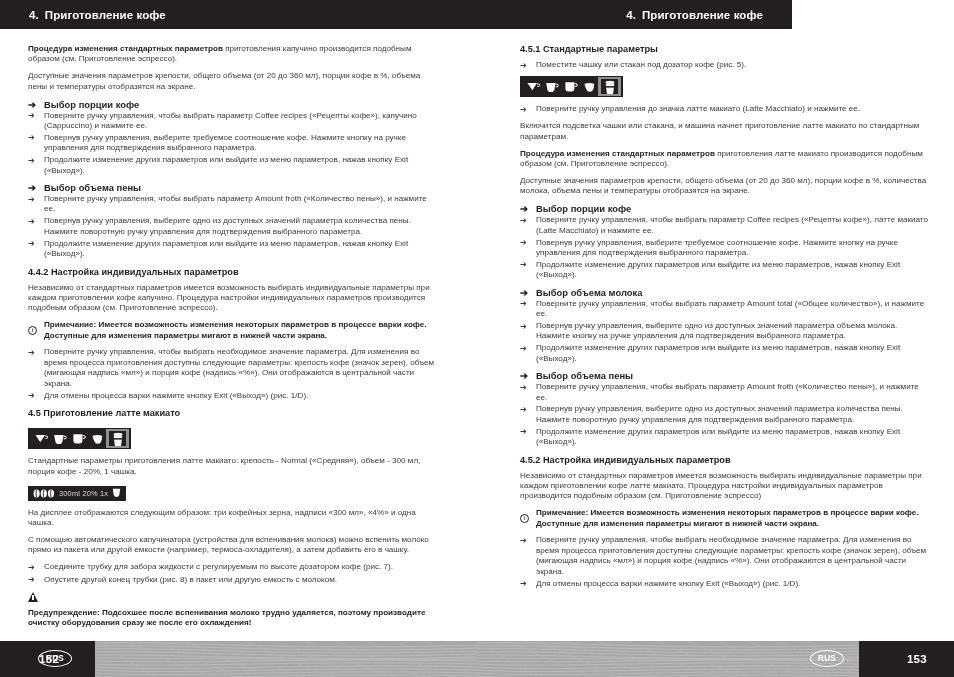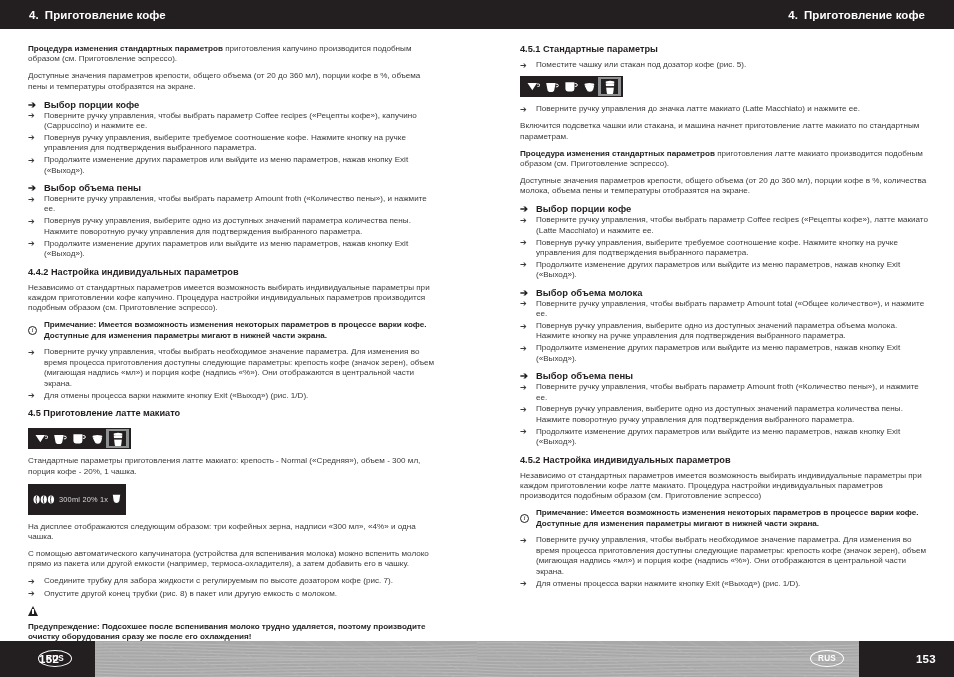--- a/index.html
+++ b/index.html
@@ -13,21 +13,21 @@
   .page {
     position: relative;
     width: 954px; height: 677px;
     background: #ffffff;
     overflow: hidden;
   }
 
   
   .header {
     position: absolute; top: 0; left: 0;
-    width: 954px; height: 29px;
+    width: 792px; height: 29px;
     background: #231f20;
     display: flex; align-items: center;
   }
   .header-title {
     color: #ffffff;
     font-size: 11.5px;
     font-weight: bold;
     letter-spacing: 0.1px;
     white-space: nowrap;
   }
@@ -188,21 +188,21 @@
   }
 
   
   .dispstrip {
     background: #231f20;
     display: inline-flex;
     align-items: center;
     gap: 4px;
     padding: 2.5px 5px;
     margin: 0 0 7px 0;
-    height: 31px;
+    height: 15px;
   }
   .dispstrip .beans { display: inline-flex; gap: 1px; align-items: center; }
   .dispstrip .txt {
     color: #d9d9d9;
     font-size: 7.4px;
     letter-spacing: 0.2px;
     white-space: nowrap;
   }
 
   
@@ -221,21 +221,21 @@
   .footband.rf { left: 477px; width: 382px; }
   .wave { position: absolute; inset: 0; opacity: 0.55; }
 
   .pagebox {
     position: absolute; top: 0;
     width: 95px; height: 36px;
     background: #231f20;
     display: flex; align-items: center;
   }
   .pagebox.left  { left: 0;  justify-content: flex-start; padding-left: 39px; }
-  .pagebox.right { right: 0; justify-content: flex-end;   padding-right: 18px; }
+  .pagebox.right { right: 0; justify-content: flex-end;   padding-right: 27px; }
   .pagenum {
     color: #ffffff;
     font-size: 11.5px;
     font-weight: bold;
     letter-spacing: 0.3px;
   }
 
   .rusbadge {
     position: absolute;
     top: 9px;

